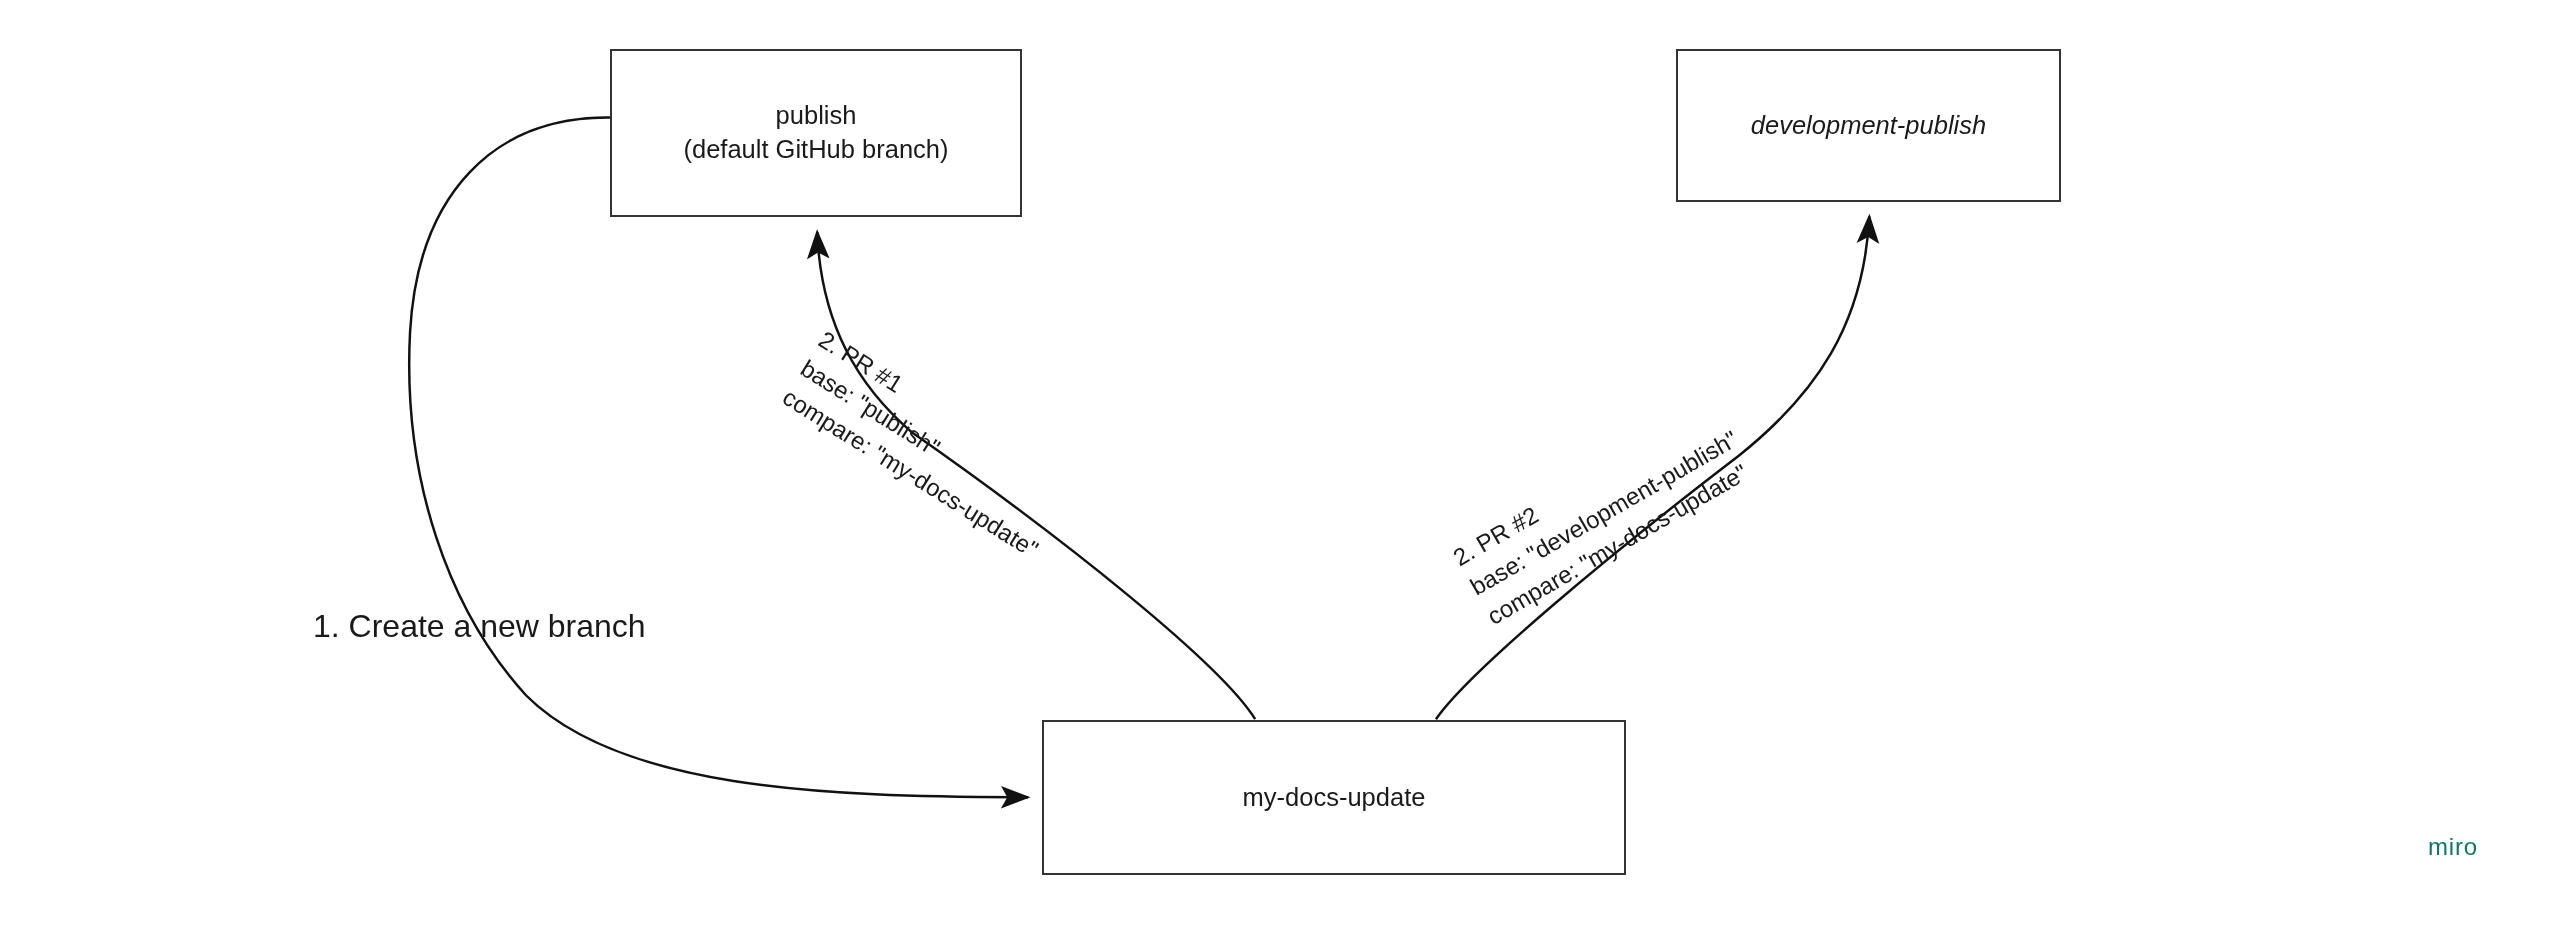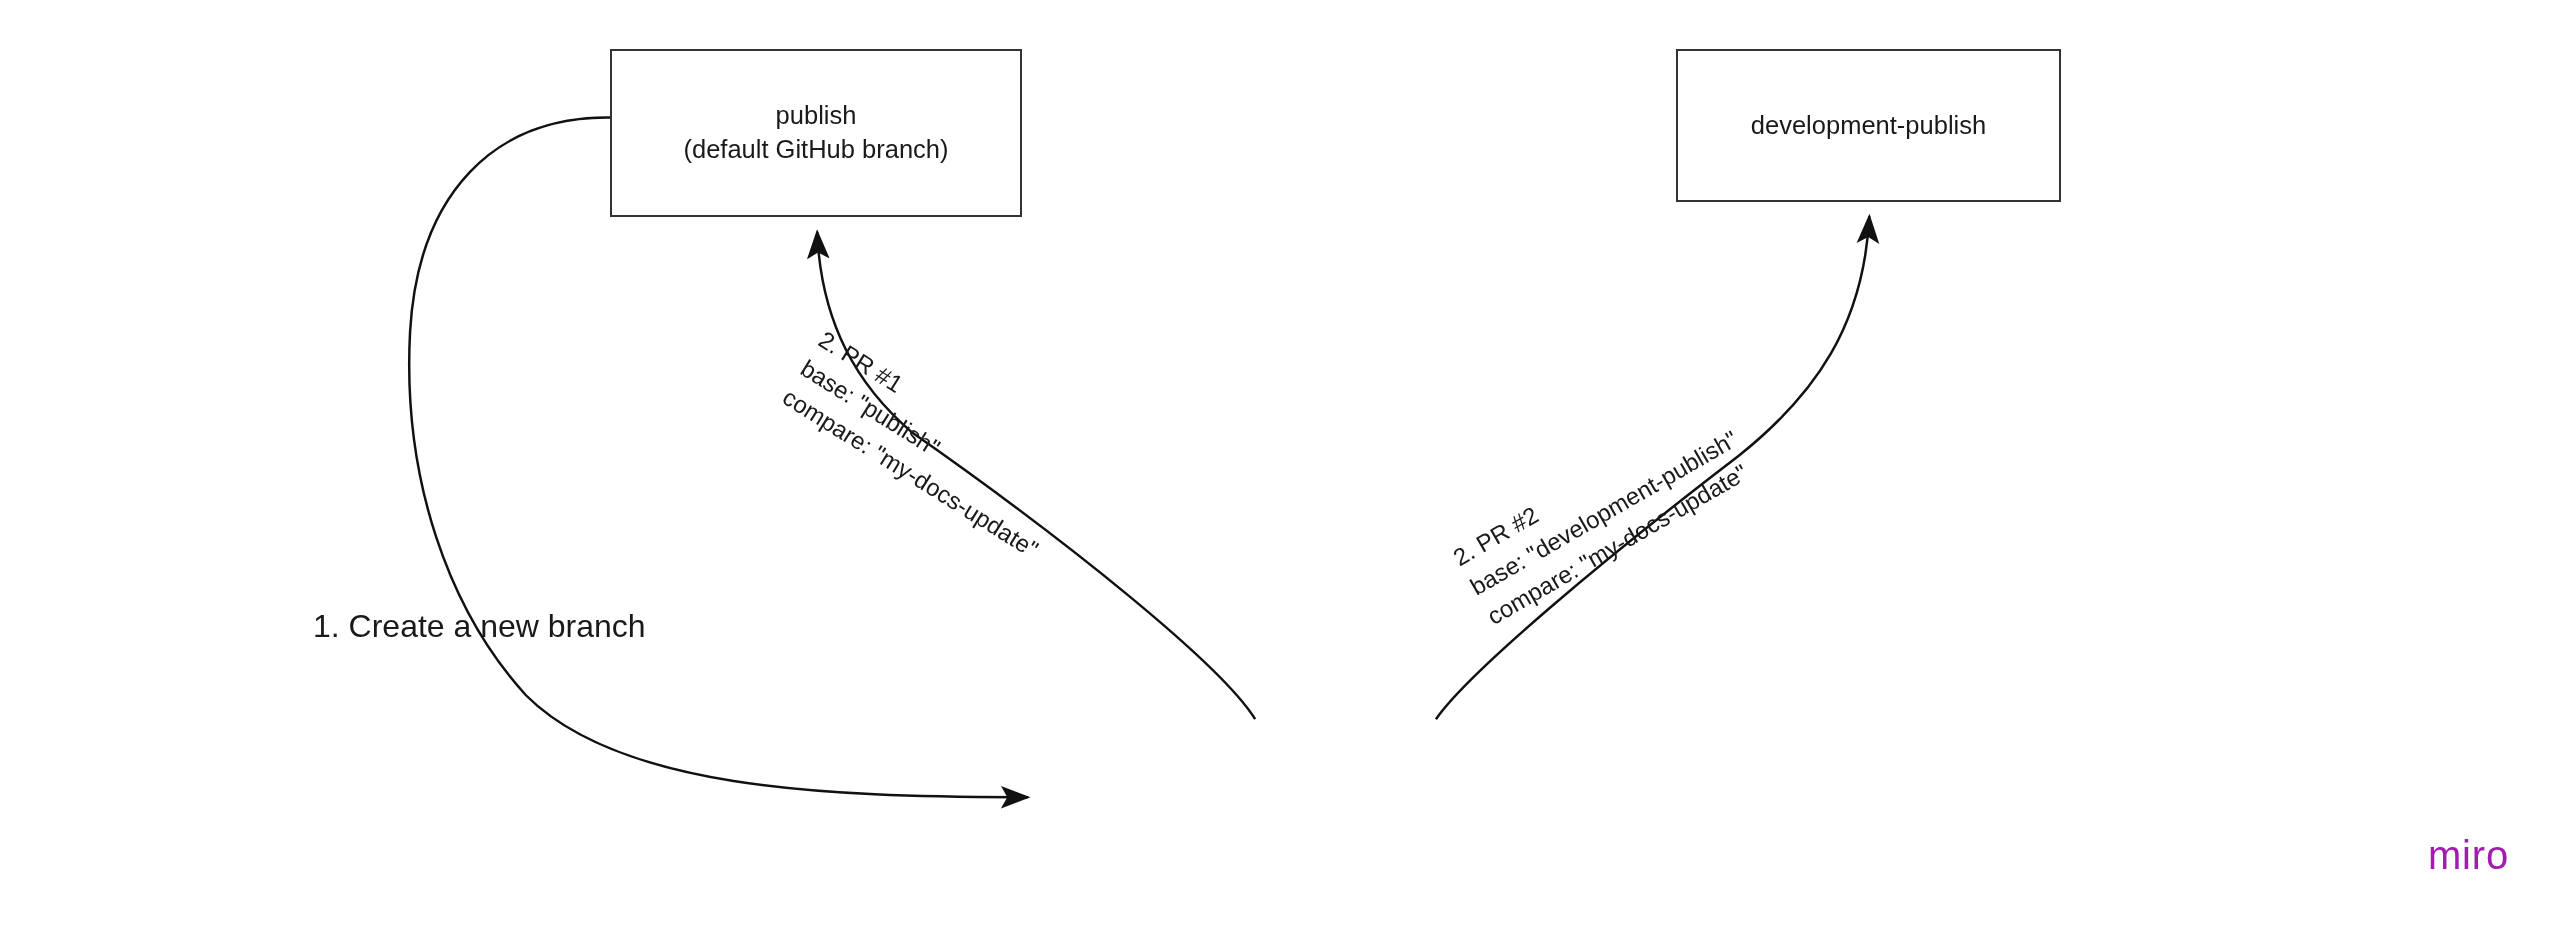--- a/index.html
+++ b/index.html
@@ -47,20 +47,21 @@
     left: 610px;
     top: 49px;
     width: 412px;
     height: 168px;
   }
   #node-development-publish {
     left: 1676px;
     top: 49px;
     width: 385px;
     height: 153px;
+    font-style: italic;
   }
   #node-my-docs-update {
     left: 1042px;
     top: 720px;
     width: 584px;
     height: 155px;
   }
   .edge-label {
     position: absolute;
     color: #1a1a1a;
@@ -84,22 +85,22 @@
   #label-pr2 {
     left: 1447px;
     top: 545px;
     transform: rotate(-30deg);
     transform-origin: 0 0;
   }
   #watermark {
     position: absolute;
     left: 2428px;
     top: 833px;
-    color: #a21caf;
-    font-size: 40px;
+    color: #0f766e;
+    font-size: 24px;
     letter-spacing: 0.8px;
     font-family: "Liberation Sans", sans-serif;
   }
 </style>
 </head>
 <body>
 
 <div id="canvas">
 
   <svg id="edges" viewBox="0 0 3333 1200" width="2576" height="927" xmlns="http://www.w3.org/2000/svg">
@@ -118,20 +119,23 @@
 
   <div class="node" id="node-publish">
     <span class="node-text">publish
 (default GitHub branch)</span>
   </div>
 
   <div class="node" id="node-development-publish">
     <span class="node-text">development-publish</span>
   </div>
 
+  <div class="node" id="node-my-docs-update">
+    <span class="node-text">my-docs-update</span>
+  </div>
 
   <div class="edge-label" id="label-create-branch">1. Create a new branch</div>
 
   <div class="edge-label" id="label-pr1">2. PR #1
 base: "publish"
 compare: "my-docs-update"</div>
 
   <div class="edge-label" id="label-pr2">2. PR #2
 base: "development-publish"
 compare: "my-docs-update"</div>

